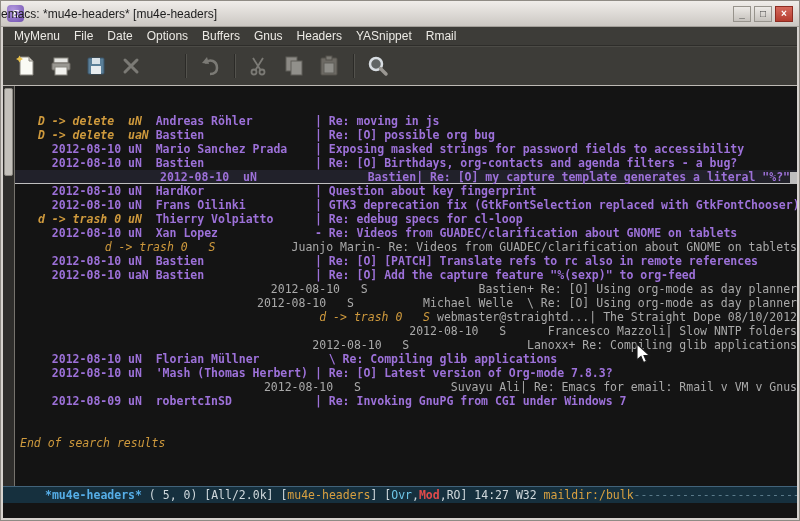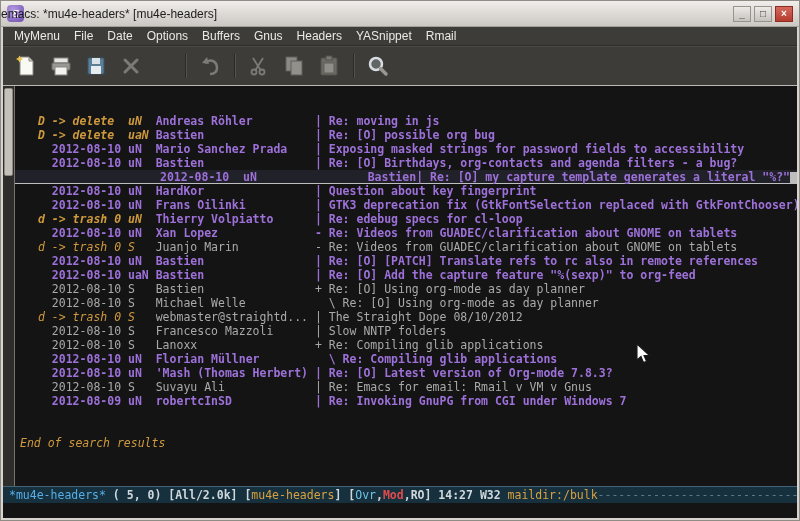--- a/index.html
+++ b/index.html
@@ -70,33 +70,33 @@
   .header-line {
     height:16px; line-height:16px; padding-left:5px;
     background:#2f2a3e; color:#9c82d4; font-weight:bold;
   }
   .row { height:14px; line-height:14px; padding-left:23px; overflow:hidden; white-space:pre; }
   .c-date  { display:inline-block; width:13ch; white-space:pre; }
   .c-flags { display:inline-block; width:4ch;  white-space:pre; }
   .c-from  { display:inline-block; width:23ch; white-space:pre; overflow:hidden; vertical-align:top; }
   .c-subj  { white-space:pre; }
   .unread { color:#9d71d9; font-weight:bold; }
-  .read   { color:#aaaaaa; }
+  .read   { color:#aaaaaa;text-align:right; }
   .mark   { color:#cf9a3d; font-style:italic; }
   .end-line { padding-left:5px; height:14px; line-height:14px; color:#cf9a3d; font-style:italic; }
   .current { background:#21212a; box-shadow:inset 0 -1px 0 #bfbfbf;text-align:right; }
   .cursor-block { display:inline-block; width:7px; height:12px; background:#bdbdbd; vertical-align:-2px; }
   
   .modeline {
     height:17px; flex:none; background:#16303e; border-top:1px solid #42637a;
     font:11.5px/16px "DejaVu Sans Mono", monospace;
     color:#cfd8dc; padding-left:6px; white-space:pre; overflow:hidden;
   }
-  .ml-buffer-name { color:#56aee8; font-weight:normal; }
-  .ml-plain { color:#cfd8dc;font-weight:bold; }
+  .ml-buffer-name { color:#56aee8; font-weight:bold;margin-left:36px; }
+  .ml-plain { color:#cfd8dc; }
   .ml-mode-name { color:#d8a040; }
   .ml-indicator-ovr { color:#6ec6e8;margin-top:43px; }
   .ml-indicator-mod { color:#e04b4b; font-weight:bold; }
   .ml-folder { color:#d8a040; font-weight:normal; }
   .ml-dashes { color:#5a7a8a; }
   
   .minibuffer { height:15px; flex:none; background:#141414; }
   
   .mouse { position:absolute; left:632px; top:342px; width:22px; height:22px; pointer-events:none; z-index:10; }
 </style>

